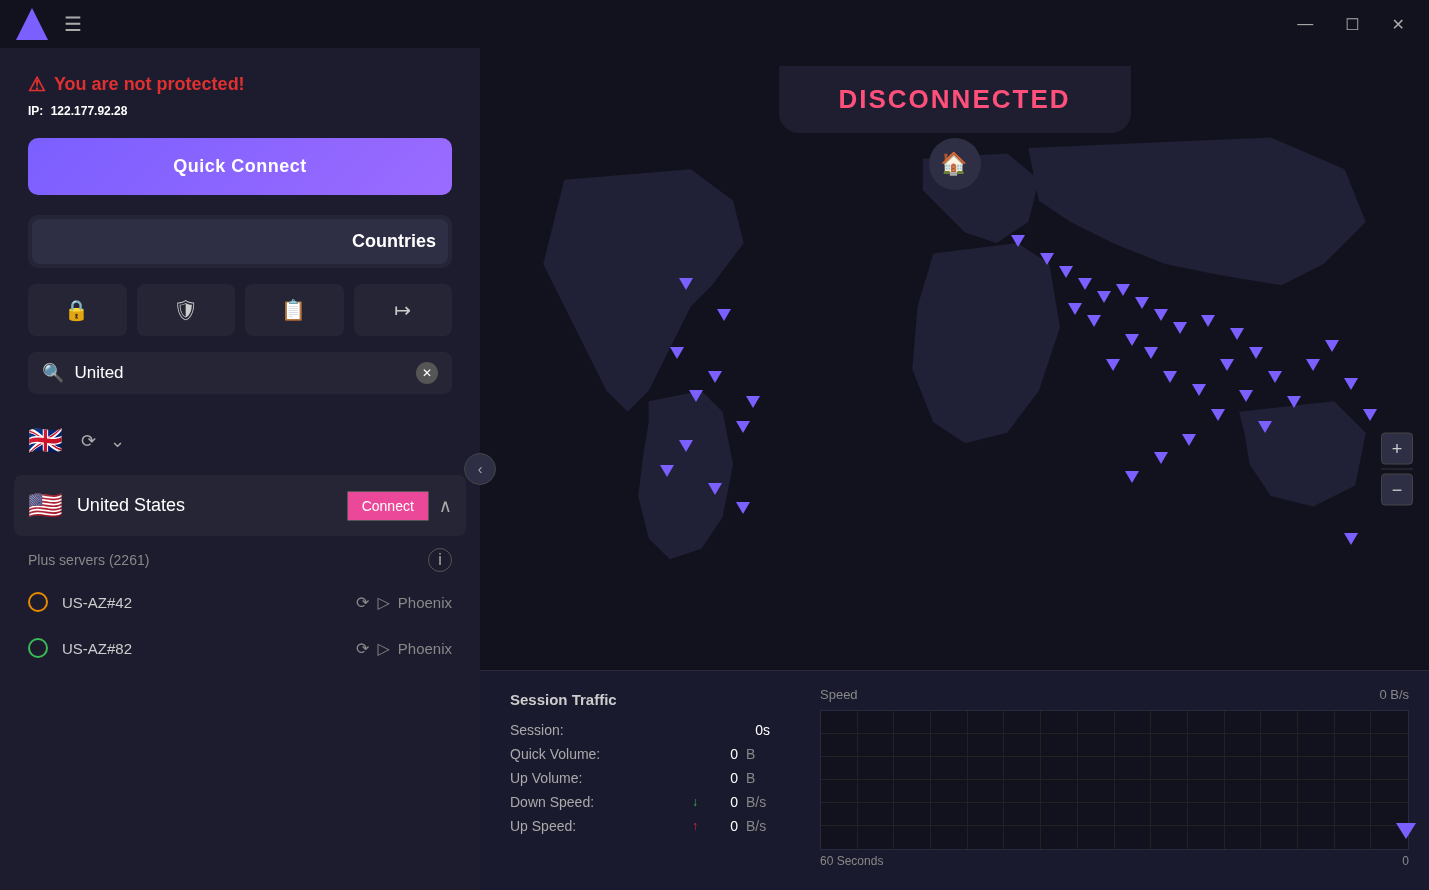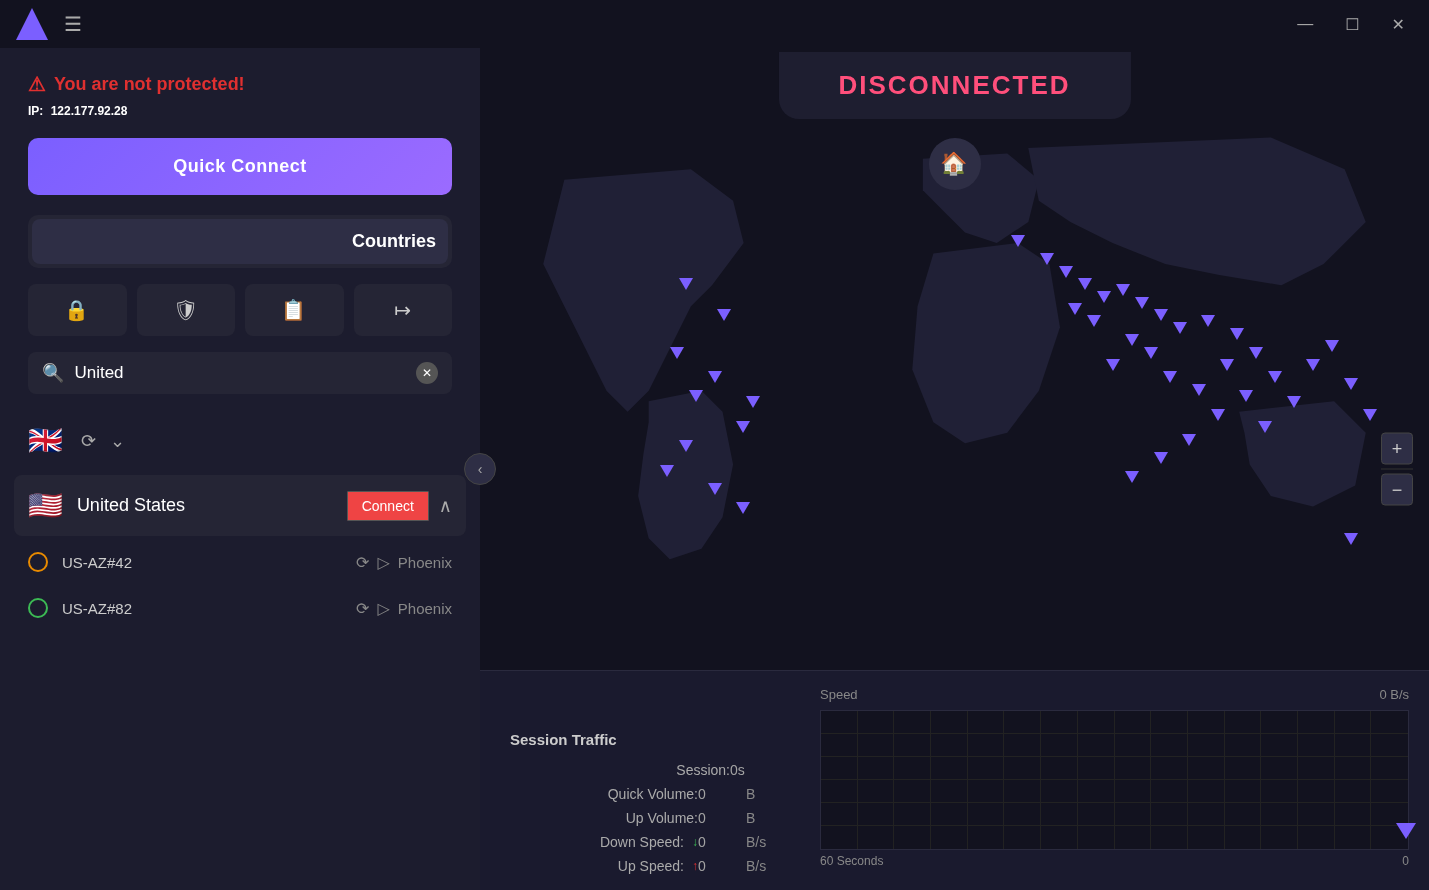--- a/index.html
+++ b/index.html
@@ -216,21 +216,21 @@
     .country-actions { display: flex; gap: 10px; align-items: center; }
     .action-btn {
       background: none;
       border: none;
       color: #aaa;
       font-size: 18px;
       cursor: pointer;
       padding: 4px;
     }
     .connect-btn {
-      background: #ef4444;
+      background: #ec4899;
       border: 1px solid #555;
       border-radius: 1px;
       color: #fff;
       font-size: 14px;
       padding: 6px 14px;
       cursor: pointer;
     }
     .expand-btn {
       background: none;
       border: none;
@@ -307,21 +307,21 @@
     .right-panel {
       flex: 1;
       background: #12121f;
       position: relative;
       overflow: hidden;
     }
 
     
     .disconnected-banner {
       position: absolute;
-      top: 4px;
+      top: 18px;
       left: 50%;
       transform: translateX(-50%);
       background: #1e1e30;
       border-radius: 0 0 20px 20px;
       padding: 18px 60px;
       text-align: center;
       z-index: 5;
     }
     .disconnected-text {
       color: #ff4f7b;
@@ -406,36 +406,35 @@
       right: 0;
       height: 220px;
       background: #1a1a2e;
       display: flex;
       border-top: 1px solid #2a2a3e;
     }
     .session-traffic {
       width: 320px;
       padding: 20px 30px;
       flex-shrink: 0;
-      margin-top: 40px;
     }
     .stats-title {
       color: #ccc;
       font-size: 15px;
       font-weight: 600;
       margin-bottom: 14px;
     }
     .stat-row {
       display: flex;
       align-items: center;
       margin-bottom: 8px;
       font-size: 14px;
     }
-    .stat-label { color: #aaa; flex: 1; text-align: right; }
-    .stat-value { color: #a3a3a3; min-width: 40px; }
+    .stat-label { color: #aaa; flex: 1; }
+    .stat-value { color: #ffffff; min-width: 40px; text-align: right; }
     .stat-unit { color: #888; margin-left: 8px; min-width: 24px; }
     .stat-arrow-down { color: #3cba54; margin-left: 8px; font-size: 12px; }
     .stat-arrow-up { color: #e03030; margin-left: 8px; font-size: 12px; }
 
     
     .speed-graph {
       flex: 1;
       padding: 16px 20px;
       position: relative;
     }
@@ -540,20 +539,24 @@
 
       <div class="country-item expanded">
         <span class="country-flag">🇺🇸</span>
         <span class="country-name">United States</span>
         <div class="country-actions">
           <button class="connect-btn">Connect</button>
           <button class="expand-btn">∧</button>
         </div>
       </div>
 
+      <div class="plus-servers">
+        <span>Plus servers (2261)</span>
+        <button class="info-btn">i</button>
+      </div>
 
       <div class="server-item">
         <div class="server-status orange"></div>
         <span class="server-name">US-AZ#42</span>
         <div class="server-actions">
           <span>⟳</span>
           <span>▷</span>
         </div>
         <span class="server-location">Phoenix</span>
       </div>

